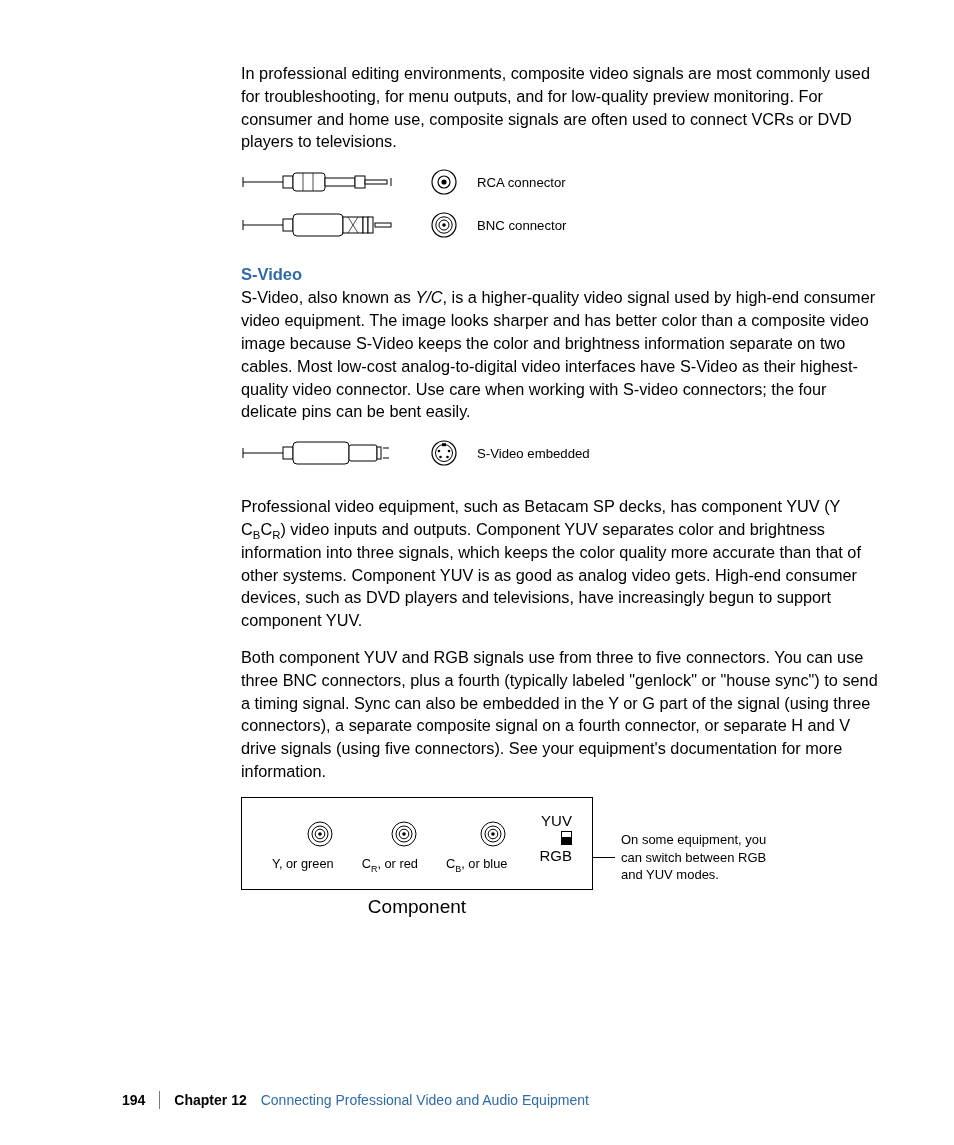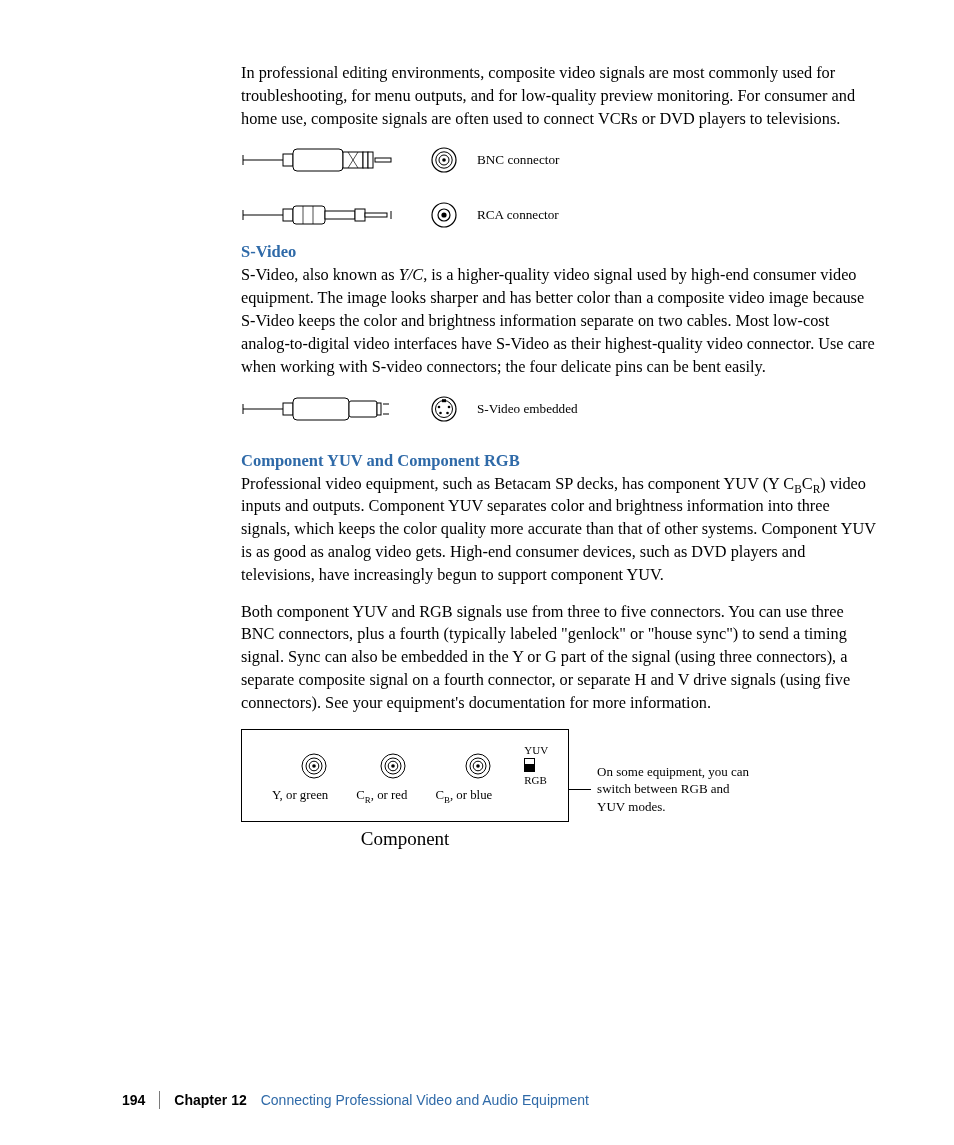--- a/index.html
+++ b/index.html
@@ -10,21 +10,20 @@
     background: #fff;
     font-family: "Myriad Pro", "Segoe UI", "Helvetica Neue", Arial, sans-serif;
     color: #000;
   }
   .page {
     position: relative;
     width: 954px;
     height: 919px;
     box-sizing: border-box;
     padding: 62px 74px 0 241px;
-    font-family: Liberation Serif, serif;
   }
   .body-text {
     font-size: 16.3px;
     line-height: 1.40;
     margin: 0 0 14px 0;
   }
   .heading-blue {
     color: #2f6aa8;
     font-weight: 700;
     font-size: 16.5px;
@@ -61,22 +60,22 @@
     margin: 8px 14px;
   }
   .conn-col .lbl {
     font-size: 12.8px;
     margin-top: 8px;
     white-space: nowrap;
   }
   .yuv-switch {
     display: flex;
     flex-direction: column;
-    align-items: flex-start;
-    font-size: 11px;
+    align-items: flex-end;
+    font-size: 15px;
     margin-left: 18px;
     margin-right: 4px;
   }
   .switch-rect {
     width: 11px; height: 14px;
     border: 1.2px solid #000;
     margin: 2px 0;
     box-sizing: border-box;
     display: flex; flex-direction: column;
   }
@@ -130,20 +129,41 @@
     color: #2f6aa8;
     font-size: 14px;
   }
 </style>
 </head>
 <body>
 
 <div class="page">
 
   <p class="body-text">In professional editing environments, composite video signals are most commonly used for troubleshooting, for menu outputs, and for low-quality preview monitoring. For consumer and home use, composite signals are often used to connect VCRs or DVD players to televisions.</p>
+
+  <div class="figure-row">
+    <svg width="160" height="30">
+      <line x1="2" y1="15" x2="42" y2="15" stroke="#000" stroke-width="1.2"></line>
+      <line x1="2" y1="10" x2="2" y2="20" stroke="#000"></line>
+      <rect x="42" y="9" width="10" height="12" fill="#fff" stroke="#000"></rect>
+      <rect x="52" y="6" width="32" height="18" rx="3" fill="#fff" stroke="#000"></rect>
+      <line x1="62" y1="6" x2="62" y2="24" stroke="#000" stroke-width="0.7"></line>
+      <line x1="72" y1="6" x2="72" y2="24" stroke="#000" stroke-width="0.7"></line>
+      <rect x="84" y="11" width="30" height="8" fill="#fff" stroke="#000"></rect>
+      <rect x="114" y="9" width="10" height="12" fill="#fff" stroke="#000"></rect>
+      <rect x="124" y="13" width="22" height="4" fill="#fff" stroke="#000"></rect>
+      <line x1="150" y1="11" x2="150" y2="19" stroke="#000"></line>
+    </svg>
+    <svg width="30" height="30" style="margin-left:28px">
+      <circle cx="15" cy="15" r="12" fill="#fff" stroke="#000" stroke-width="1.2"></circle>
+      <circle cx="15" cy="15" r="6" fill="#fff" stroke="#000" stroke-width="1.2"></circle>
+      <circle cx="15" cy="15" r="2.6" fill="#000"></circle>
+    </svg>
+    <span class="label">RCA connector</span>
+  </div>
 
   <div class="figure-row" style="margin-bottom:24px;">
     <svg width="160" height="32">
       <line x1="2" y1="16" x2="42" y2="16" stroke="#000" stroke-width="1.2"></line>
       <line x1="2" y1="11" x2="2" y2="21" stroke="#000"></line>
       <rect x="42" y="10" width="10" height="12" fill="#fff" stroke="#000"></rect>
       <rect x="52" y="5" width="50" height="22" rx="4" fill="#fff" stroke="#000"></rect>
       <rect x="102" y="8" width="20" height="16" fill="#fff" stroke="#000"></rect>
       <line x1="107" y1="8" x2="117" y2="24" stroke="#000" stroke-width="0.7"></line>
       <line x1="117" y1="8" x2="107" y2="24" stroke="#000" stroke-width="0.7"></line>
@@ -153,41 +173,20 @@
     </svg>
     <svg width="30" height="30" style="margin-left:28px">
       <circle cx="15" cy="15" r="12" fill="#fff" stroke="#000" stroke-width="1.2"></circle>
       <circle cx="15" cy="15" r="8.2" fill="#fff" stroke="#000" stroke-width="1"></circle>
       <circle cx="15" cy="15" r="5" fill="#fff" stroke="#000" stroke-width="1"></circle>
       <circle cx="15" cy="15" r="1.8" fill="#000"></circle>
     </svg>
     <span class="label">BNC connector</span>
   </div>
 
-  <div class="figure-row">
-    <svg width="160" height="30">
-      <line x1="2" y1="15" x2="42" y2="15" stroke="#000" stroke-width="1.2"></line>
-      <line x1="2" y1="10" x2="2" y2="20" stroke="#000"></line>
-      <rect x="42" y="9" width="10" height="12" fill="#fff" stroke="#000"></rect>
-      <rect x="52" y="6" width="32" height="18" rx="3" fill="#fff" stroke="#000"></rect>
-      <line x1="62" y1="6" x2="62" y2="24" stroke="#000" stroke-width="0.7"></line>
-      <line x1="72" y1="6" x2="72" y2="24" stroke="#000" stroke-width="0.7"></line>
-      <rect x="84" y="11" width="30" height="8" fill="#fff" stroke="#000"></rect>
-      <rect x="114" y="9" width="10" height="12" fill="#fff" stroke="#000"></rect>
-      <rect x="124" y="13" width="22" height="4" fill="#fff" stroke="#000"></rect>
-      <line x1="150" y1="11" x2="150" y2="19" stroke="#000"></line>
-    </svg>
-    <svg width="30" height="30" style="margin-left:28px">
-      <circle cx="15" cy="15" r="12" fill="#fff" stroke="#000" stroke-width="1.2"></circle>
-      <circle cx="15" cy="15" r="6" fill="#fff" stroke="#000" stroke-width="1.2"></circle>
-      <circle cx="15" cy="15" r="2.6" fill="#000"></circle>
-    </svg>
-    <span class="label">RCA connector</span>
-  </div>
-
   <div class="heading-blue">S-Video</div>
   <p class="body-text">
     <span>S-Video, also known as </span><em>Y/C</em><span>, is a higher-quality video signal used by high-end consumer video equipment. The image looks sharper and has better color than a composite video image because S-Video keeps the color and brightness information separate on two cables. Most low-cost analog-to-digital video interfaces have S-Video as their highest-quality video connector. Use care when working with S-video connectors; the four delicate pins can be bent easily.</span>
   </p>
 
   <div class="figure-row" style="margin-bottom:26px;">
     <svg width="160" height="32">
       <line x1="2" y1="16" x2="42" y2="16" stroke="#000" stroke-width="1.2"></line>
       <line x1="2" y1="11" x2="2" y2="21" stroke="#000"></line>
       <rect x="42" y="10" width="10" height="12" fill="#fff" stroke="#000"></rect>
@@ -202,21 +201,20 @@
       <circle cx="15" cy="15" r="8.5" fill="#fff" stroke="#000" stroke-width="1"></circle>
       <rect x="13" y="5.2" width="4" height="3" fill="#000"></rect>
       <circle cx="10" cy="13" r="1.3" fill="#000"></circle>
       <circle cx="20" cy="13" r="1.3" fill="#000"></circle>
       <circle cx="11.5" cy="19" r="1.3" fill="#000"></circle>
       <circle cx="18.5" cy="19" r="1.3" fill="#000"></circle>
     </svg>
     <span class="label">S-Video embedded</span>
   </div>
 
-  <div class="heading-blue">Component YUV and Component RGB</div>
   <p class="body-text">
     <span>Professional video equipment, such as Betacam SP decks, has component YUV (Y C</span><span class="sub">B</span><span>C</span><span class="sub">R</span><span>) video inputs and outputs. Component YUV separates color and brightness information into three signals, which keeps the color quality more accurate than that of other systems. Component YUV is as good as analog video gets. High-end consumer devices, such as DVD players and televisions, have increasingly begun to support component YUV.</span>
   </p>
 
 
   <p class="body-text">Both component YUV and RGB signals use from three to five connectors. You can use three BNC connectors, plus a fourth (typically labeled "genlock" or "house sync") to send a timing signal. Sync can also be embedded in the Y or G part of the signal (using three connectors), a separate composite signal on a fourth connector, or separate H and V drive signals (using five connectors). See your equipment's documentation for more information.</p>
 
   <div class="callout-wrap" style="margin-top:6px;">
     <div style="display:flex;flex-direction:column;align-items:center;">
       <div class="component-box">

